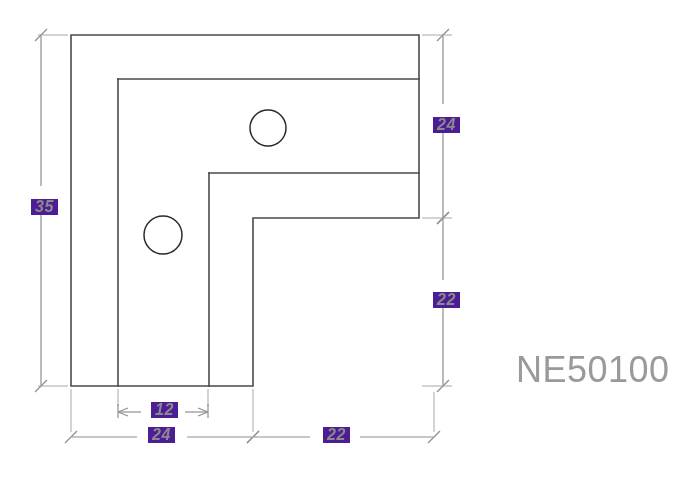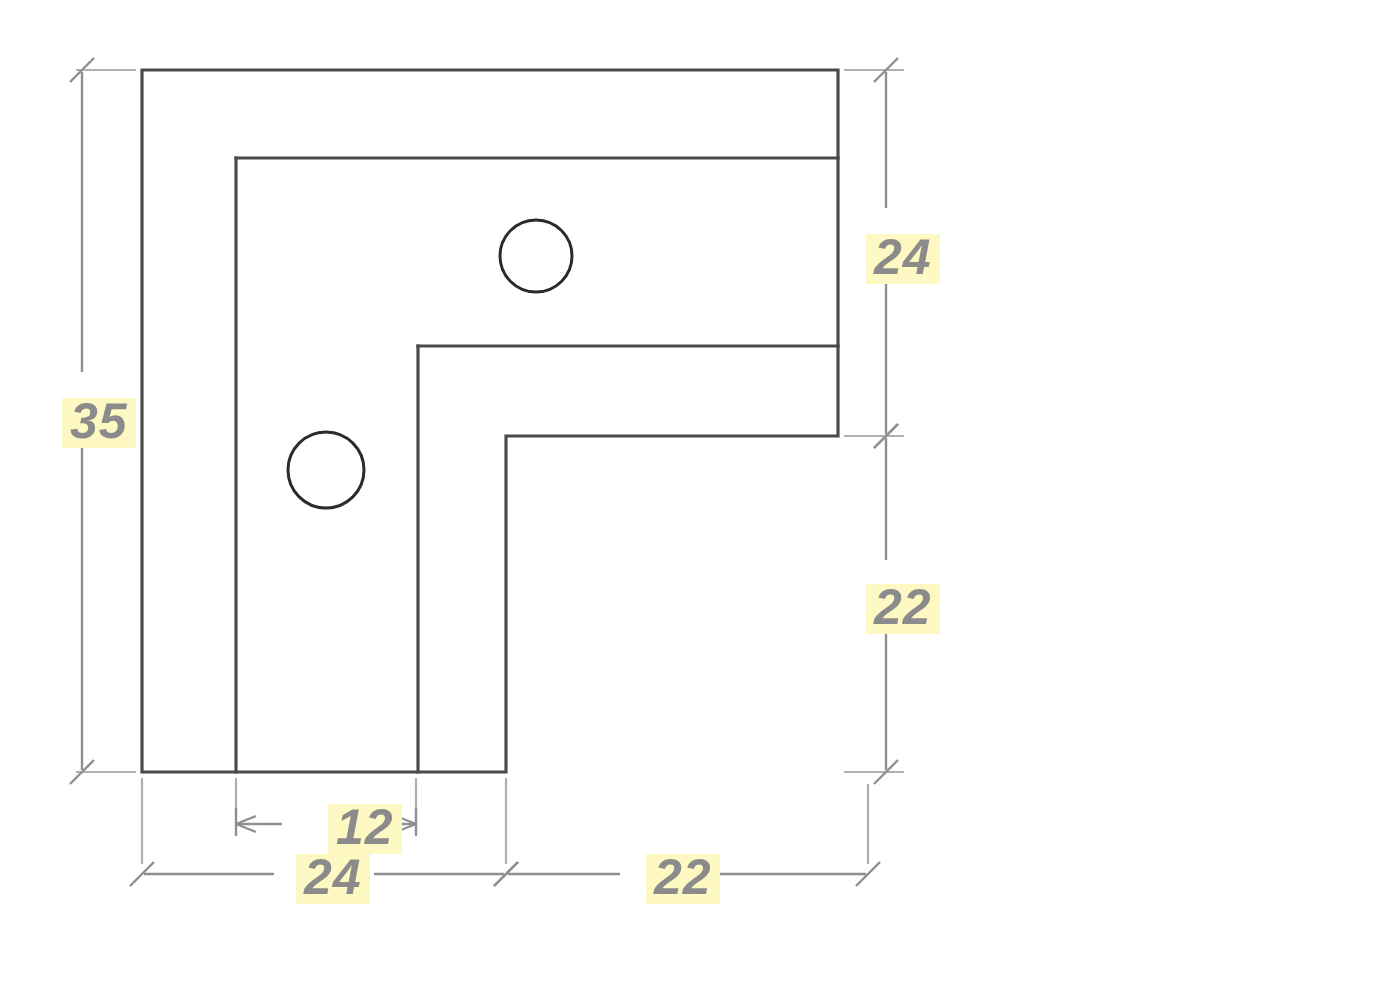--- a/index.html
+++ b/index.html
@@ -54,24 +54,24 @@
     stroke: #8f8f8f;
     stroke-width: 1.2;
     fill: none;
   }
   .dim-label {
     position: absolute;
     color: #8b8b8b;
     font-family: "Liberation Sans", sans-serif;
     font-weight: bold;
     font-style: italic;
-    font-size: 25px;
+    font-size: 16px;
     letter-spacing: 0.5px;
     white-space: nowrap;
-    background: #fef9c3;
+    background: #4c1d95;
     padding: 0 4px;
     line-height: 1;
     user-select: none;
   }
   .part-number {
     position: absolute;
     color: #9a9a9a;
     font-family: "Liberation Sans", sans-serif;
     font-weight: normal;
     font-style: normal;
@@ -168,20 +168,21 @@
     </g>
 
   </svg>
 
   <div class="dim-label" style="left:31px; top:199px;">35</div>
 
   <div class="dim-label" style="left:433px; top:117px;">24</div>
 
   <div class="dim-label" style="left:433px; top:292px;">22</div>
 
-  <div class="dim-label" style="left:164px; top:402px;">12</div>
+  <div class="dim-label" style="left:151px; top:402px;">12</div>
 
   <div class="dim-label" style="left:148px; top:427px;">24</div>
 
   <div class="dim-label" style="left:323px; top:427px;">22</div>
 
+  <div class="part-number" style="left:516px; top:352px;">NE50100</div>
 
 </div>
 
 </body></html>

